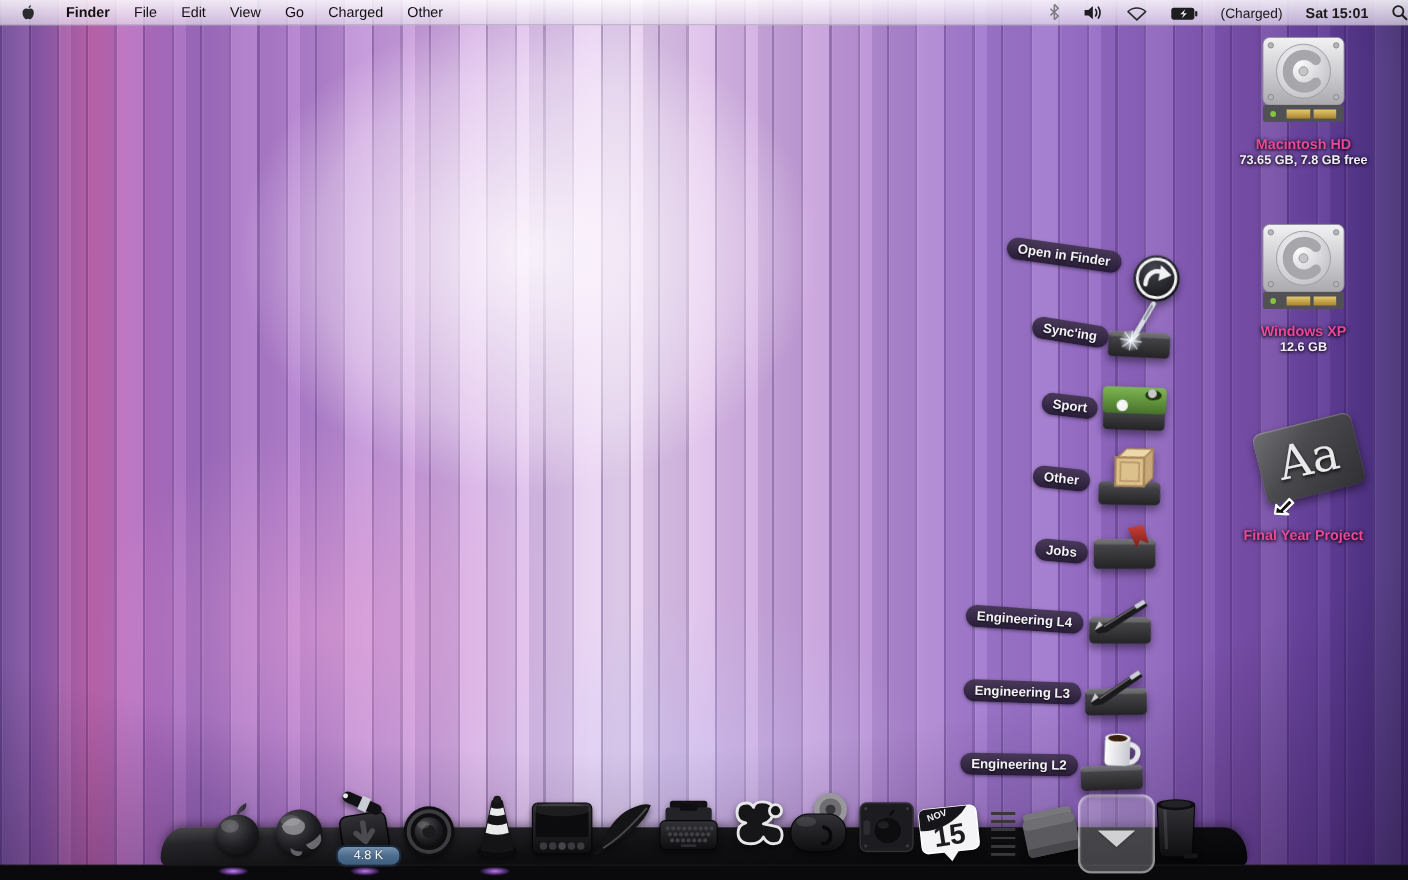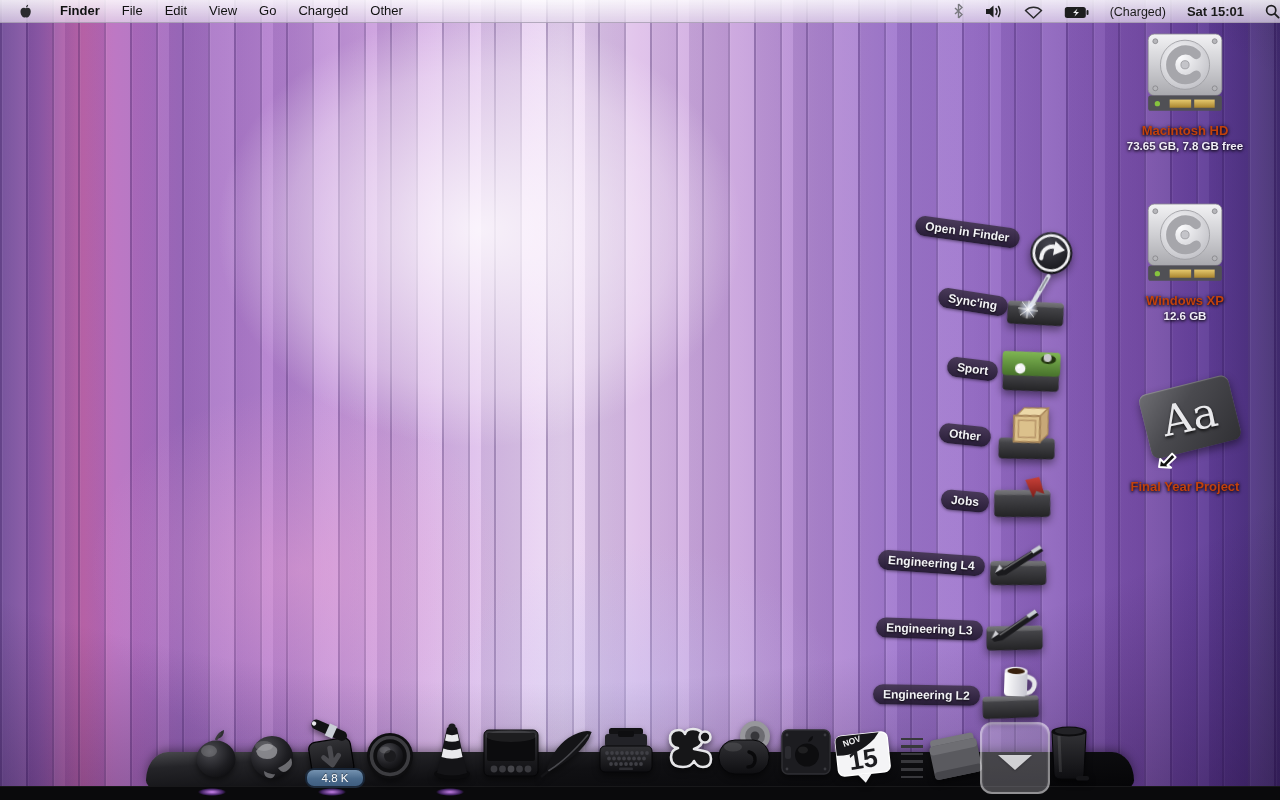--- a/index.html
+++ b/index.html
@@ -25,21 +25,21 @@
     border-bottom:1px solid rgba(60,40,85,0.38);font-size:13px;color:#111;z-index:40;}
   .mb-apple{padding:0 16px 0 18px;display:flex;align-items:center;}
   .menu-item{padding:0 11px;line-height:22px;color:#111;}
   .menu-item.bold{font-weight:bold;}
   #mb-right{margin-left:auto;display:flex;align-items:flex-end;gap:21px;color:#1a1a1a;}
   #mb-right .txt{font-size:12.5px;}
   #mb-right .clock{font-size:13px;font-weight:bold;}
 
   
   .vol{width:150px;display:flex;flex-direction:column;align-items:center;z-index:5;}
-  .vol-label{margin-top:4px;font-size:13px;font-weight:bold;color:#c2410c;
+  .vol-label{margin-top:4px;font-size:13px;font-weight:bold;color:#ec4899;
     text-shadow:0 1px 3px rgba(0,0,0,0.95),0 0 4px rgba(0,0,0,0.6);text-align:left;line-height:1.35;}
   .vol-sub{font-size:11.5px;font-weight:bold;color:#f2eef8;
     text-shadow:0 1px 3px rgba(0,0,0,0.95),0 0 4px rgba(0,0,0,0.6);}
 
   .fyp-folder{width:92px;height:66px;border-radius:8px;transform:rotate(-14deg);
     background:linear-gradient(135deg,#6e6e73 0%,#4a4a4f 40%,#303034 100%);
     box-shadow:0 4px 8px rgba(0,0,0,0.45), inset 0 1px 1px rgba(255,255,255,0.25);
     display:flex;align-items:center;justify-content:center;}
   .fyp-aa{font-family:"DejaVu Serif","Liberation Serif",serif;font-size:42px;color:#e9e9ec;
     text-shadow:0 2px 3px rgba(0,0,0,0.7);transform:rotate(2deg);line-height:1;}

